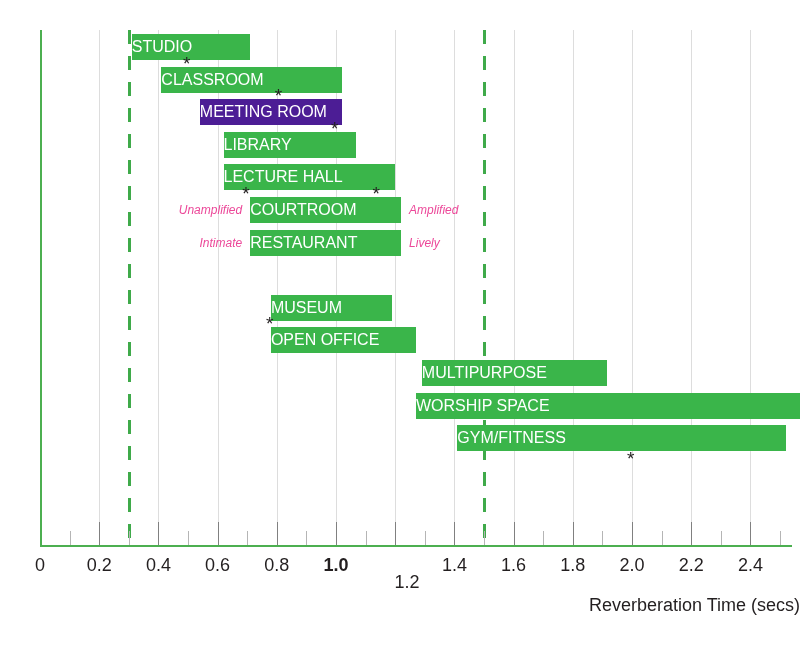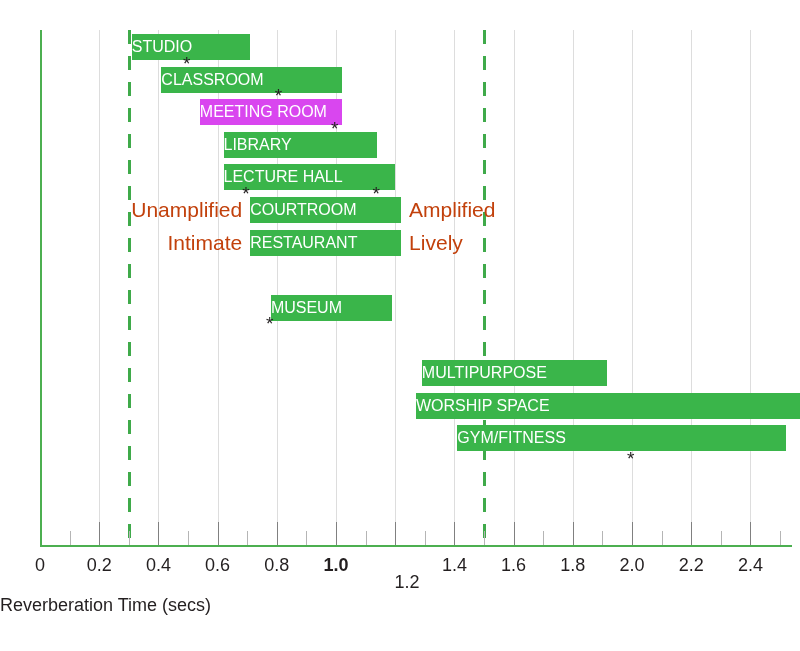--- a/index.html
+++ b/index.html
@@ -95,24 +95,25 @@
   }
   .star {
     position: absolute;
     font-size: 19px;
     line-height: 19px;
     color: #231f20;
     font-family: "Liberation Sans", sans-serif;
   }
   .side-note {
     position: absolute;
-    font-size: 21px;
+    font-size: 12px;
     line-height: 26px;
-    color: #c2410c;
+    color: #ec4899;
     white-space: nowrap;
+    font-style: italic;
   }
   .side-note.right-aligned { text-align: right; }
 
   
   .axis-base {
     position: absolute;
     left: 40px;
     top: 545px;
     width: 752px;
     height: 2px;
@@ -133,21 +134,21 @@
     color: #231f20;
     text-align: center;
     width: 46px;
     margin-left: -23px;
   }
   .axis-title {
     position: absolute;
     top: 595px;
     left: 0;
     width: 800px;
-    text-align: left;
+    text-align: right;
     font-size: 18px;
     color: #231f20;
   }
 </style>
 </head>
 <body>
 
 <div id="chart-root">
 
 
@@ -163,34 +164,35 @@
       <div class="gridline" style="left: 513.6px;"></div>
       <div class="gridline" style="left: 572.8px;"></div>
       <div class="gridline" style="left: 632px;"></div>
       <div class="gridline" style="left: 691.2px;"></div>
       <div class="gridline" style="left: 750.4px;"></div>
       <div class="dashline" style="left: 127.8px; background: repeating-linear-gradient(rgb(63, 170, 74) 0px, rgb(63, 170, 74) 14px, rgba(0, 0, 0, 0) 14px, rgba(0, 0, 0, 0) 26px);"></div>
       <div class="dashline" style="left: 483px; background: repeating-linear-gradient(rgb(63, 170, 74) 0px, rgb(63, 170, 74) 14px, rgba(0, 0, 0, 0) 14px, rgba(0, 0, 0, 0) 26px);"></div>
       <div class="bar" style="left: 131.76px; width: 118.4px; top: 4px; background: rgb(58, 181, 74);"><span>STUDIO</span></div>
       <div class="bar" style="left: 161.36px; width: 180.56px; top: 36.6px; background: rgb(58, 181, 74);"><span>CLASSROOM</span></div>
       <div class="star" style="left: 183px; top: 23.6px;">*</div>
-      <div class="bar" style="left: 199.84px; width: 142.08px; top: 69.2px; background: #d946ef;"><span>MEETING ROOM</span></div>
+      <div class="bar" style="left: 199.84px; width: 142.08px; top: 69.2px; background: #4c1d95;"><span>MEETING ROOM</span></div>
       <div class="star" style="left: 274.76px; top: 56.2px;">*</div>
-      <div class="bar" style="left: 223.52px; width: 153px; top: 101.8px; background: rgb(58, 181, 74);"><span>LIBRARY</span></div>
+      <div class="bar" style="left: 223.52px; width: 132px; top: 101.8px; background: rgb(58, 181, 74);"><span>LIBRARY</span></div>
       <div class="star" style="left: 331px; top: 88.8px;">*</div>
       <div class="bar" style="left: 223.52px; width: 171.68px; top: 134.4px; background: rgb(58, 181, 74);"><span>LECTURE HALL</span></div>
       <div class="bar" style="left: 250.16px; width: 150.96px; top: 167px; background: rgb(58, 181, 74);"><span>COURTROOM</span></div>
       <div class="star" style="left: 242.2px; top: 154px;">*</div>
       <div class="star" style="left: 372.44px; top: 154px;">*</div>
       <div class="side-note right-aligned" style="top: 167px; left: 130.16px; width: 112px;">Unamplified</div>
       <div class="side-note" style="top: 167px; left: 409.12px;">Amplified</div>
       <div class="bar" style="left: 250.16px; width: 150.96px; top: 199.6px; background: rgb(58, 181, 74);"><span>RESTAURANT</span></div>
       <div class="side-note right-aligned" style="top: 199.6px; left: 130.16px; width: 112px;">Intimate</div>
       <div class="side-note" style="top: 199.6px; left: 409.12px;">Lively</div>
       <div class="bar" style="left: 270.88px; width: 121.36px; top: 264.8px; background: rgb(58, 181, 74);"><span>MUSEUM</span></div>
+      <div class="bar" style="left: 270.88px; width: 145.04px; top: 297.4px; background: rgb(58, 181, 74);"><span>OPEN OFFICE</span></div>
       <div class="star" style="left: 265.88px; top: 284.4px;">*</div>
       <div class="bar" style="left: 421.84px; width: 185px; top: 330px; background: rgb(58, 181, 74);"><span>MULTIPURPOSE</span></div>
       <div class="bar" style="left: 415.92px; width: 414px; top: 362.6px; background: rgb(58, 181, 74);"><span>WORSHIP SPACE</span></div>
       <div class="bar" style="left: 457.36px; width: 328.56px; top: 395.2px; background: rgb(58, 181, 74);"><span>GYM/FITNESS</span></div>
       <div class="star" style="left: 627px; top: 419.2px;">*</div>
     </div>
 
   <div class="axis-base"></div>
   <div id="axis-ticks">
       <div class="tick" style="left: 69.6px; height: 14px; top: 531px; background: rgb(181, 181, 181);"></div>

